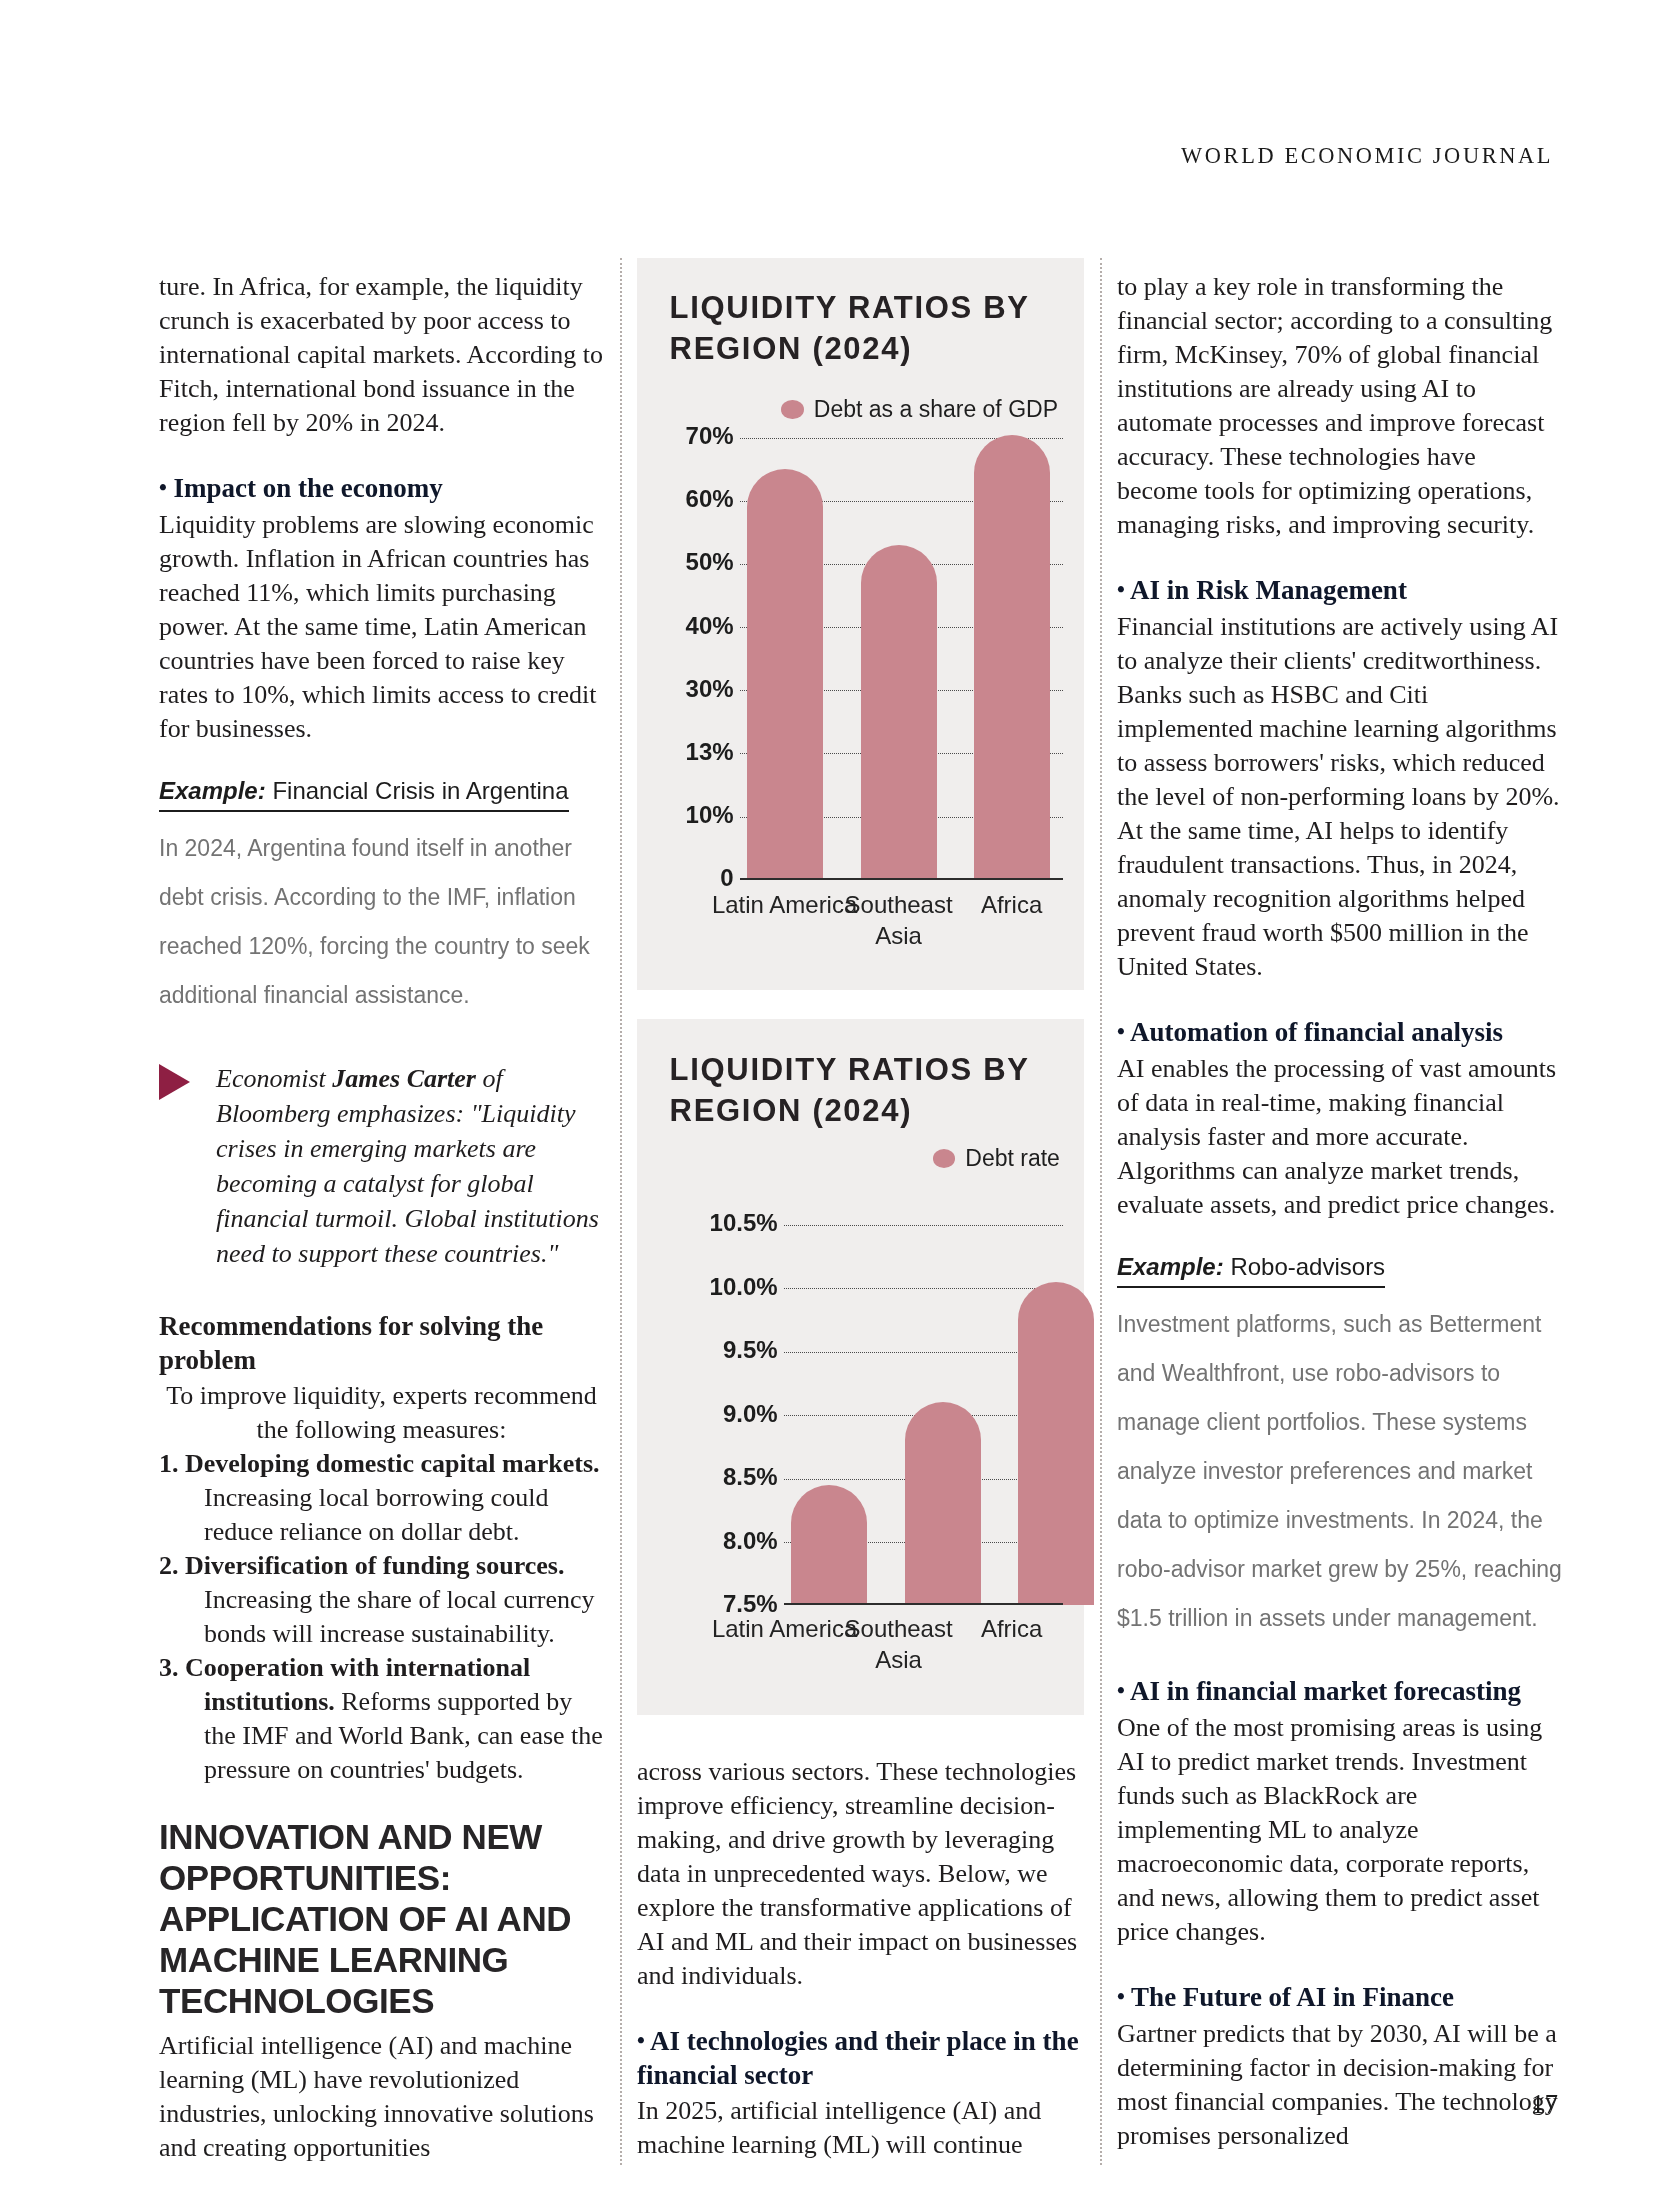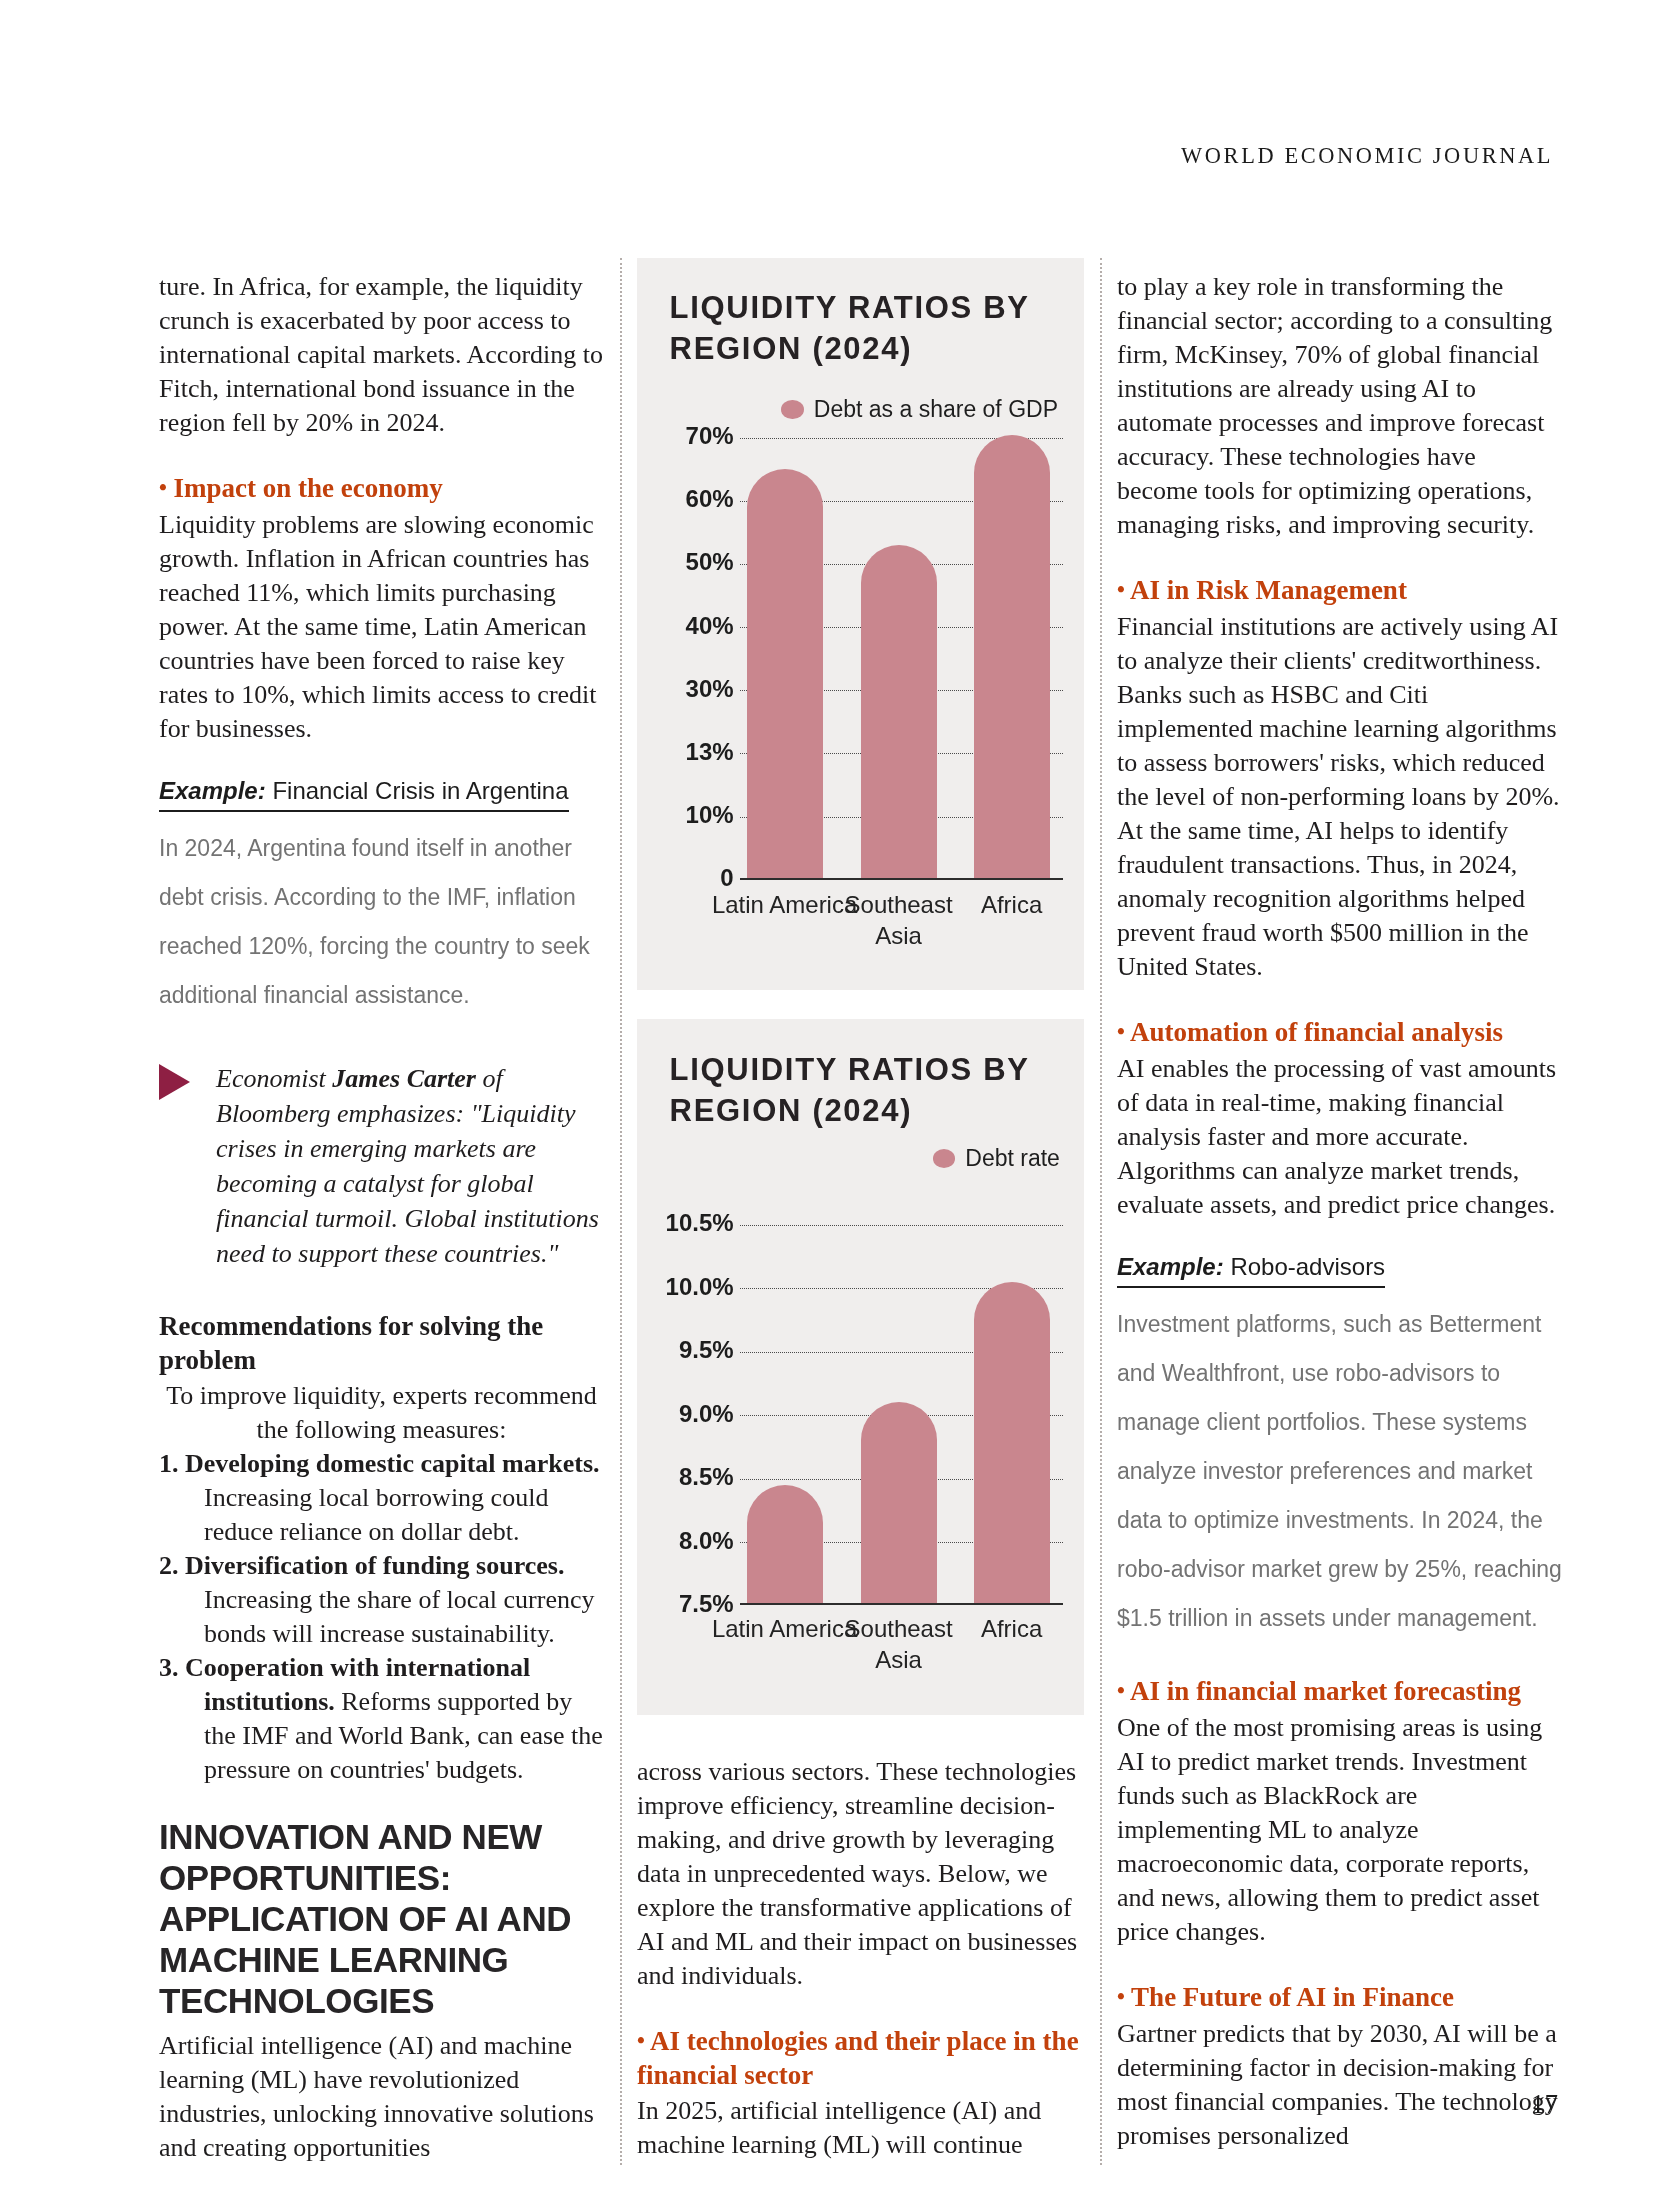--- a/index.html
+++ b/index.html
@@ -25,21 +25,21 @@
   .col-mid{width:447px;flex:none;padding-top:0;}
   .col-right{flex:1;}
   .col-sep{
     width:0;border-left:2.6px dotted #b5aeab;margin:0 15.5px;flex:none;
   }
   
   .serif-p{font-size:26px;line-height:34px;margin:0 0 31px 0;}
   .serif-p:last-child{margin-bottom:0;}
   .sans-p{font-family:"Liberation Sans",sans-serif;font-size:23px;line-height:49px;color:#737373;margin:0 0 31px 0;}
   .bullet-h{
-    font-size:27px;line-height:34px;font-weight:bold;color:#c2410c;margin:0 0 2.6px 0;
+    font-size:27px;line-height:34px;font-weight:bold;color:#0f172a;margin:0 0 2.6px 0;
   }
   .bullet-h .dot{font-size:22.4px;vertical-align:1.7px;}
   .example-line{
     font-family:"Liberation Sans",sans-serif;font-size:24px;color:#1c1c1c;
     margin:0 0 12px 0;
   }
   .example-line .ex-inner{
     display:inline-block;border-bottom:2.6px solid #1c1c1c;padding-bottom:5.2px;
   }
   .example-line .ex-label{font-weight:bold;font-style:italic;}
@@ -157,21 +157,21 @@
           <div class="cat-label" style="left: 354px;">Africa</div>
         </div>
     </div>
 
     <div class="chart-box">
       <div class="chart-title">LIQUIDITY RATIOS BY REGION (2024)</div>
       <div class="legend legend-flow">
         <span class="legend-dot" style="background: rgb(201, 134, 142);"></span>
         <span>Debt rate</span>
       </div>
-      <div class="plot" style="height:404px;">
+      <div class="plot" style="height:404px;margin-left:44px;">
           <div class="gridline" style="top: 24px; left: 82px;"></div>
           <div class="tick-label" style="top: 8.6px;">10.5%</div>
           <div class="gridline" style="top: 87px; left: 82px;"></div>
           <div class="tick-label" style="top: 72px;">10.0%</div>
           <div class="gridline" style="top: 151px; left: 82px;"></div>
           <div class="tick-label" style="top: 135px;">9.5%</div>
           <div class="gridline" style="top: 214px; left: 82px;"></div>
           <div class="tick-label" style="top: 199px;">9.0%</div>
           <div class="gridline" style="top: 278px; left: 82px;"></div>
           <div class="tick-label" style="top: 262px;">8.5%</div>

